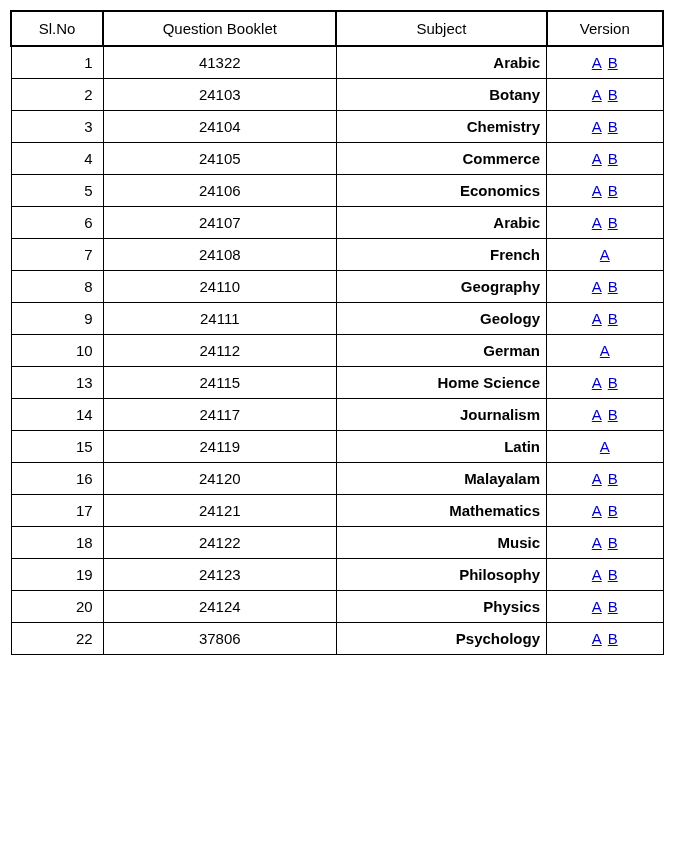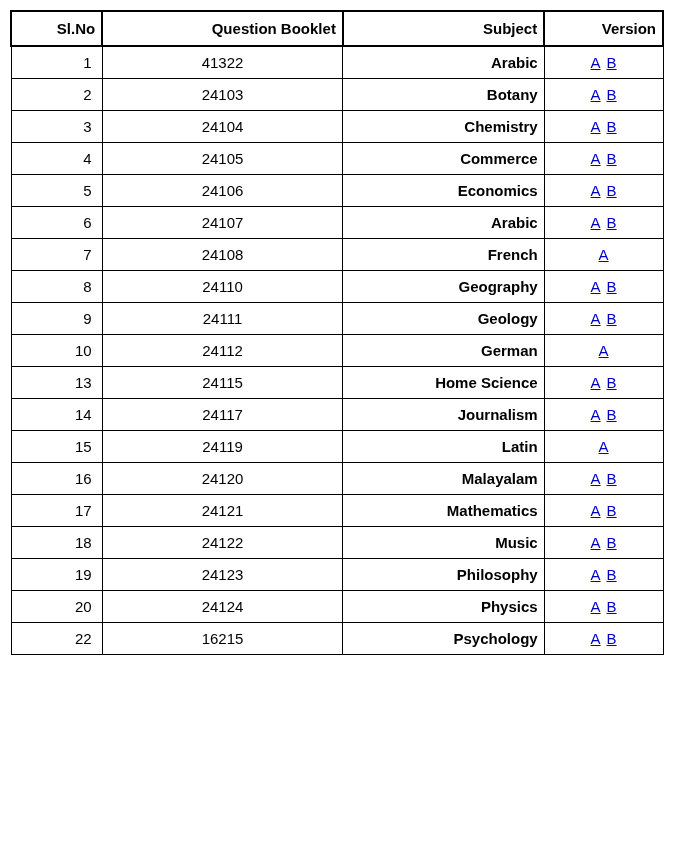--- a/index.html
+++ b/index.html
@@ -18,22 +18,22 @@
 
     table {
       border-collapse: collapse;
       width: 660px;
       font-size: 15px;
     }
 
     th {
       border: 2px solid #000;
       padding: 8px 6px;
-      text-align: right;
-      font-weight: bold;
+      text-align: center;
+      font-weight: normal;
       background: #fff;
     }
 
     td {
       border: 1px solid #000;
       padding: 7px 6px;
       text-align: center;
       background: #fff;
     }
 
@@ -268,21 +268,21 @@
         <td>Physics</td>
         <td>
           <div class="version-cell">
             <a class="version-link" href="#">A</a>
             <a class="version-link" href="#">B</a>
           </div>
         </td>
       </tr>
       <tr>
         <td>22</td>
-        <td>16215</td>
+        <td>37806</td>
         <td>Psychology</td>
         <td>
           <div class="version-cell">
             <a class="version-link" href="#">A</a>
             <a class="version-link" href="#">B</a>
           </div>
         </td>
       </tr>
     </tbody>
 </table>

